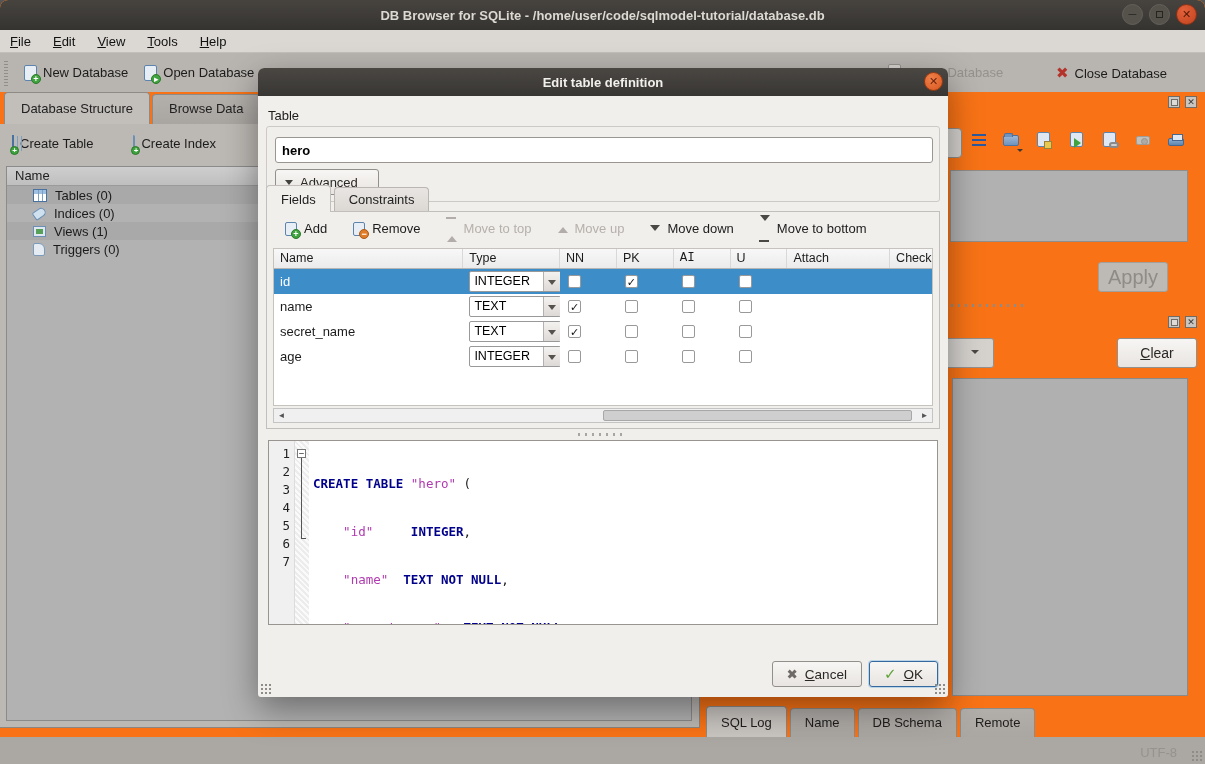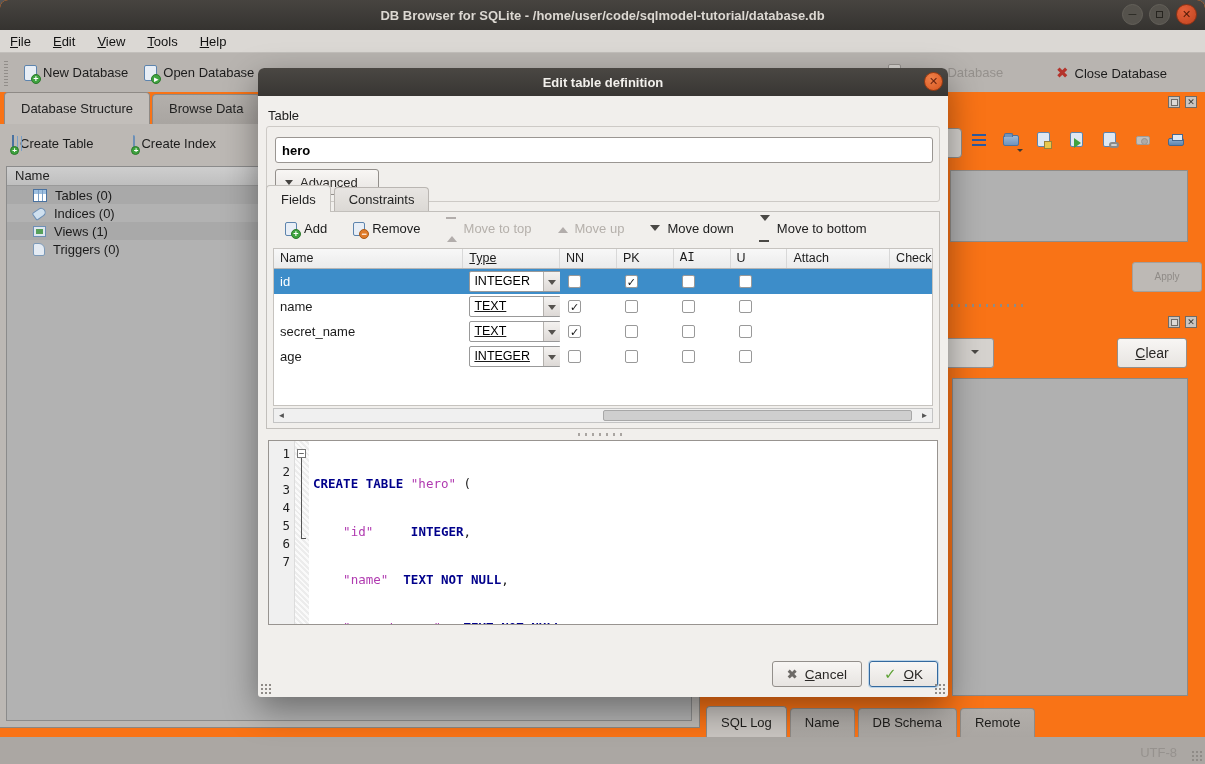--- a/index.html
+++ b/index.html
@@ -86,22 +86,22 @@
   .mi-rec:before { content:""; position:absolute; right:1px; top:1px; width:5px; height:5px; border-radius:50%; background:#aeaaa6; border:1px solid #98948f; }
   .mi-printer { width:16px; height:8px; background:linear-gradient(#8fb0d2,#5f85ae); border:1px solid #46688e; border-radius:2px; margin:8px 0 0 2px; position:relative; }
   .mi-printer:before { content:""; position:absolute; left:3px; top:-5px; width:9px; height:5px; background:#dfe8f2; border:1px solid #46688e; }
 
   .frag-button { position:absolute; left:930px; top:128px; width:32px; height:30px; background:#d5d2ce;
     border:1px solid #8f8b87; border-radius:4px; }
   .cell-editor { position:absolute; left:950px; top:170px; width:238px; height:72px; background:#b1b1b1; border:1px solid #918d89; }
   .btn { border:1px solid #938f8b; border-radius:3px; background:linear-gradient(#f8f6f4,#e7e4e1);
     text-align:center; color:#2a2826; }
   .btn.disabled { background:#bdb9b5; border-color:#a3a09c; color:#8f8b87; }
-  .apply-btn { position:absolute; left:1132px; top:262px; width:70px; height:30px; line-height:28px; font-size:10px; }
-  .clear-btn { position:absolute; left:1117px; top:338px; width:70px; height:30px; line-height:28px; font-size:14px; }
+  .apply-btn { position:absolute; left:1098px; top:262px; width:70px; height:30px; line-height:28px; font-size:20px; }
+  .clear-btn { position:absolute; left:1117px; top:338px; width:80px; height:30px; line-height:28px; font-size:14px; }
   .splitter-dots { position:absolute; left:944px; top:304px; width:80px; height:3px;
     background:repeating-linear-gradient(90deg,#8f8b87 0 2px,transparent 2px 7px); }
   .combo-frag { position:absolute; left:900px; top:338px; width:94px; height:30px; background:#d5d2ce;
     border:1px solid #949090; border-radius:3px; }
   .combo-frag .arr { position:absolute; right:14px; top:11px; width:0; height:0; border:4px solid transparent; border-top-color:#4a4845; }
   .sqllog-panel { position:absolute; left:952px; top:378px; width:236px; height:318px; background:#b0b0b0; border:1px solid #8a8a8a; }
 
   
   .bottom-tabs { position:absolute; left:706px; top:706px; display:flex; align-items:flex-end; }
   .btab { height:29px; padding:6px 14px 0 14px; border:1px solid #8e8a86; border-bottom:none; border-radius:4px 4px 0 0;
@@ -147,21 +147,21 @@
   .movebar { position:relative; }
   .movebar .bar { position:absolute; left:-1px; width:10px; height:2px; background:#4a4845; }
   .movebar.gray .bar { background:#b2adab; }
 
   .fgrid { position:absolute; left:6px; top:36px; width:660px; height:158px; background:#fff; border:1px solid #c6c3bf; overflow:hidden; }
   .fgrid-header { display:flex; height:20px; background:linear-gradient(#f8f8f8,#ebebeb); border-bottom:1px solid #b5b5b5; }
   .fh { padding:2px 6px; border-right:1px solid #d8d8d8; font-size:12.5px; color:#1b1b1b; overflow:hidden; white-space:nowrap; }
   .frow { display:flex; height:25px; align-items:center; }
   .frow.selected { background:#3d8dc9; color:#fff; }
   .fc { padding:0 6px; overflow:hidden; white-space:nowrap; }
-  .w-name{width:190px;} .w-type{width:97px;text-decoration:underline;} .w-nn{width:57px;} .w-pk{width:57px;} .w-ai{width:57px;font-family:Liberation Mono, monospace;} .w-u{width:57px;} .w-def{width:103px;} .w-chk{width:42px;}
+  .w-name{width:190px;} .w-type{width:97px;} .w-nn{width:57px;} .w-pk{width:57px;} .w-ai{width:57px;font-family:Liberation Mono, monospace;} .w-u{width:57px;} .w-def{width:103px;} .w-chk{width:42px;}
   .combo { width:92px; height:21px; background:#fff; border:1px solid #999; border-radius:2px; display:flex; }
   .combo .val { flex:1; padding:2px 4px; font-size:12.5px; color:#000; overflow:hidden; }
   .combo .arrbox { width:17px; border-left:1px solid #b5b2ae; background:linear-gradient(#f4f2f0,#ddd9d6); position:relative; }
   .combo .arrbox:before { content:""; position:absolute; left:4px; top:8px; border:4px solid transparent; border-top:5px solid #55524e; }
   .checkbox { width:13px; height:13px; background:#fff; border:1px solid #999; border-radius:2px;
     font-size:11px; line-height:12px; text-align:center; color:#111; font-weight:bold; margin-left:2px; }
   .hscroll { position:absolute; left:6px; bottom:5px; width:660px; height:15px; background:#f0f0f0; border:1px solid #c4c4c4; }
   .hs-arrow { position:absolute; top:0; width:15px; height:13px; color:#555; font-size:8px; line-height:13px; text-align:center; }
   .hs-thumb { position:absolute; left:50%; right:3%; top:1px; height:11px; background:#cfcfcf; border:1px solid #a8a8a8; border-radius:2px; }
 

